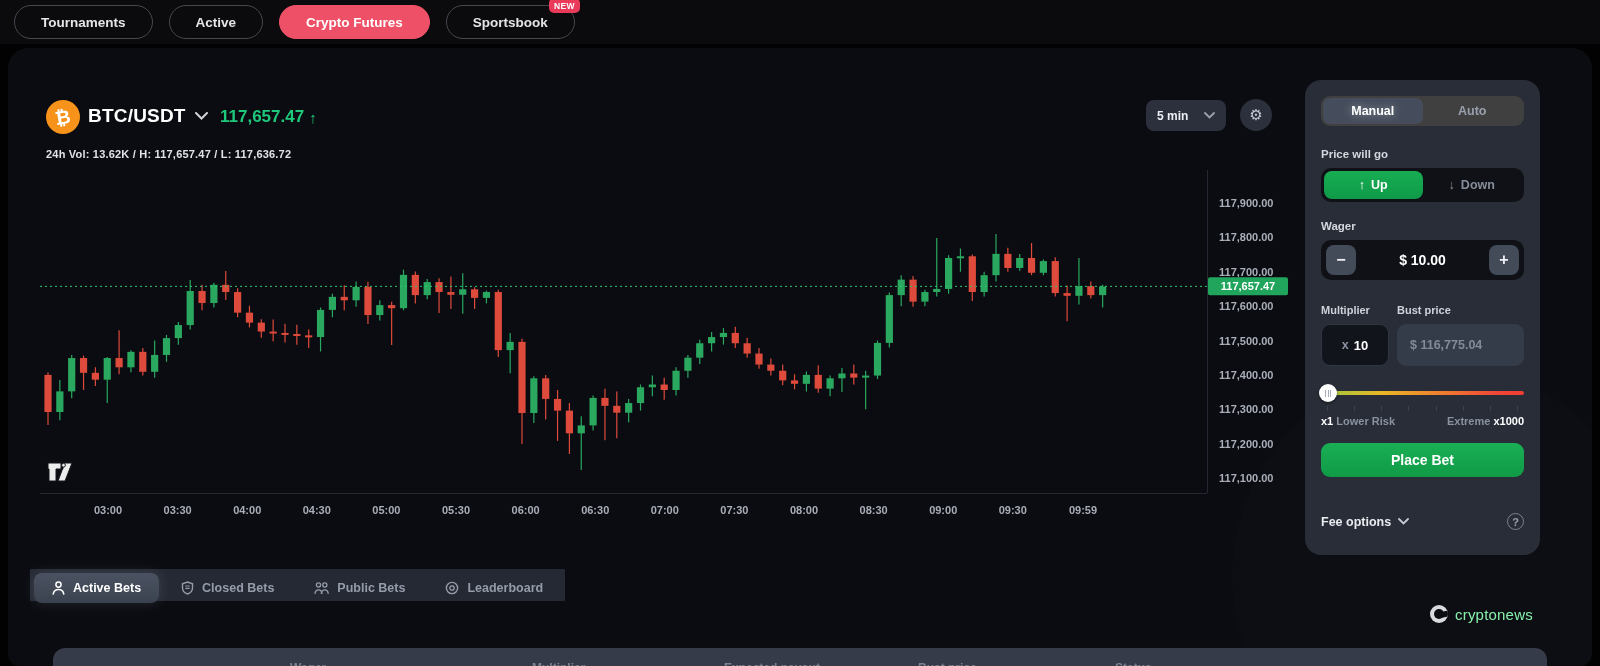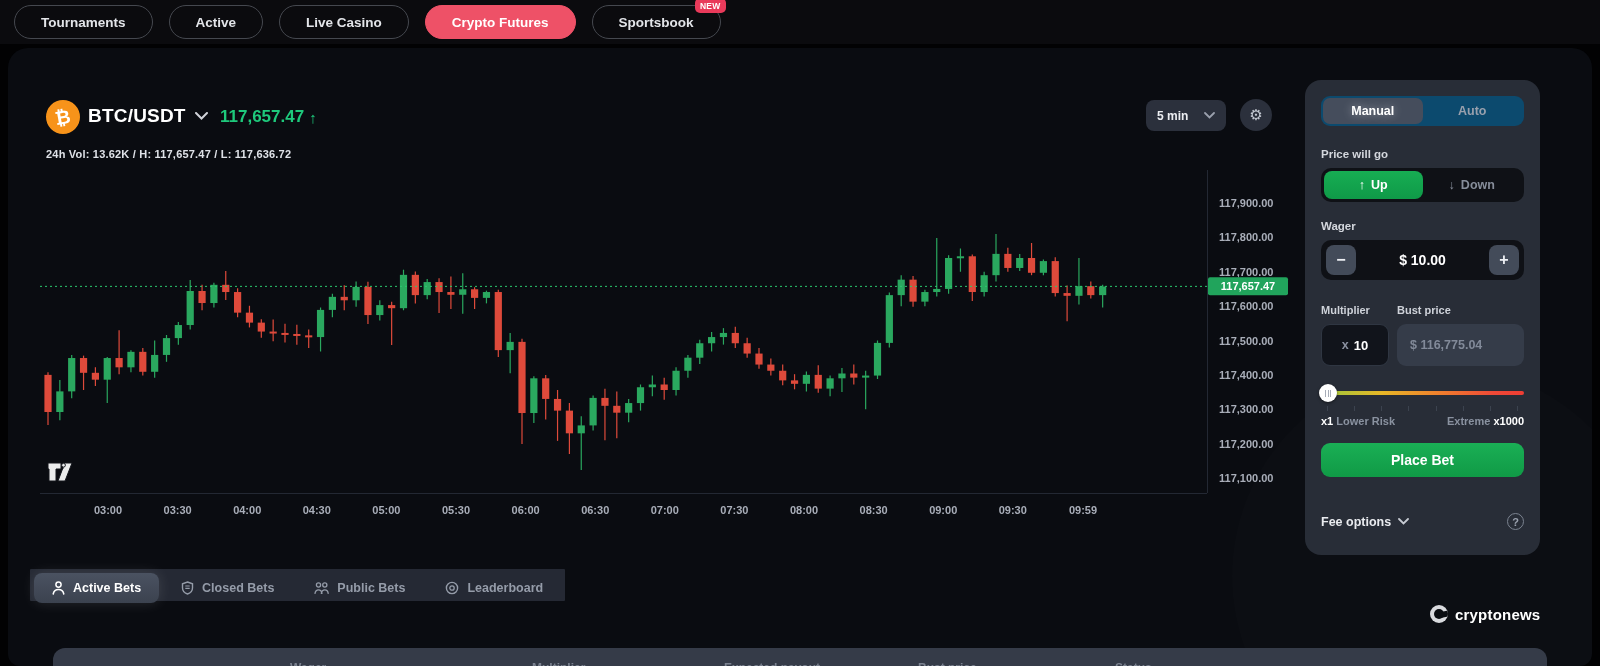--- a/index.html
+++ b/index.html
@@ -41,21 +41,21 @@
               font-size:15px; cursor:pointer;}
 
   
   .chart-wrap { position:absolute; left:32px; top:122px; width:1250px; height:352px; }
   svg text.ax { fill:#a9aeb9; font:600 11px "Liberation Sans", sans-serif; }
   svg text.badge-t { fill:#fff; font:700 11px "Liberation Sans", sans-serif; }
 
   
   .panel { position:absolute; left:1297px; top:32px; width:235px; height:475px;
            background:#282d37; border-radius:16px; padding:16px; }
-  .seg { background:#0c4a6e; border-radius:9px; padding:2px; display:flex; height:30px; }
+  .seg { background:#404040; border-radius:9px; padding:2px; display:flex; height:30px; }
   .seg .opt { flex:1; display:flex; align-items:center; justify-content:center; border-radius:7px;
               color:#99a0ad; font-size:12.5px; font-weight:700; cursor:pointer;}
   .seg .opt.sel { background:#454d5c; color:#fff; text-shadow:0 0 10px rgba(255,255,255,.45); }
   .flabel { margin-top:22px; color:#d4d7dd; font-size:11.5px; font-weight:600; }
   .updown { margin-top:8px; background:#0f1116; border-radius:10px; padding:3px; display:flex; height:34px;}
   .updown .btn { flex:1; display:flex; align-items:center; justify-content:center; gap:6px;
                  border-radius:8px; font-size:12.5px; font-weight:800; color:#868d9a; cursor:pointer;}
   .updown .btn.up { background:linear-gradient(180deg,#17ad53,#0f9a48); color:#fff; }
   .wager-box { margin-top:8px; background:#0f1116; border-radius:10px; height:40px; display:flex;
                align-items:center; padding:0 5px; }
@@ -100,39 +100,36 @@
                 box-shadow:0 0 14px rgba(255,255,255,.12); }
   .tab svg { flex:0 0 auto; }
 
   
   .watermark { position:absolute; left:1422px; top:557px; display:flex; align-items:center; gap:7px; }
   .wm-logo { width:18px; height:18px; border-radius:50%; background:#d9dade; position:relative; overflow:hidden;}
   .wm-logo::before { content:''; position:absolute; left:4px; top:4px; width:10px; height:10px;
                      border-radius:50%; background:#0a0c11; }
   .wm-logo::after { content:''; position:absolute; right:-1px; top:6px; width:7px; height:6px;
                     background:#0a0c11; transform:skewY(-12deg); }
-  .wm-text { color:#ffffff; font-size:15px; font-weight:700; letter-spacing:.2px; }
+  .wm-text { color:#86efac; font-size:15px; font-weight:400; letter-spacing:.2px; }
 
   
   .peek { position:absolute; left:45px; right:45px; bottom:0; height:18px; background:#353b48;
           border-radius:12px 12px 0 0; overflow:hidden; }
   .peek span { position:absolute; top:13px; font-size:12px; font-weight:700; color:#99a0ae; opacity:.7; }
 </style>
 </head>
 <body>
 
 <div class="topnav">
   <div class="pill">
       <span>Tournaments</span>
     </div>
   <div class="pill">
       <span>Active</span>
-    </div>
-  <div class="pill">
-      <span>Live Casino</span>
     </div>
   <div class="pill active">
       <span>Crypto Futures</span>
     </div>
   <div class="pill">
     <span>Sportsbook</span>
     <span class="newbadge">NEW</span>
   </div>
 </div>
 

